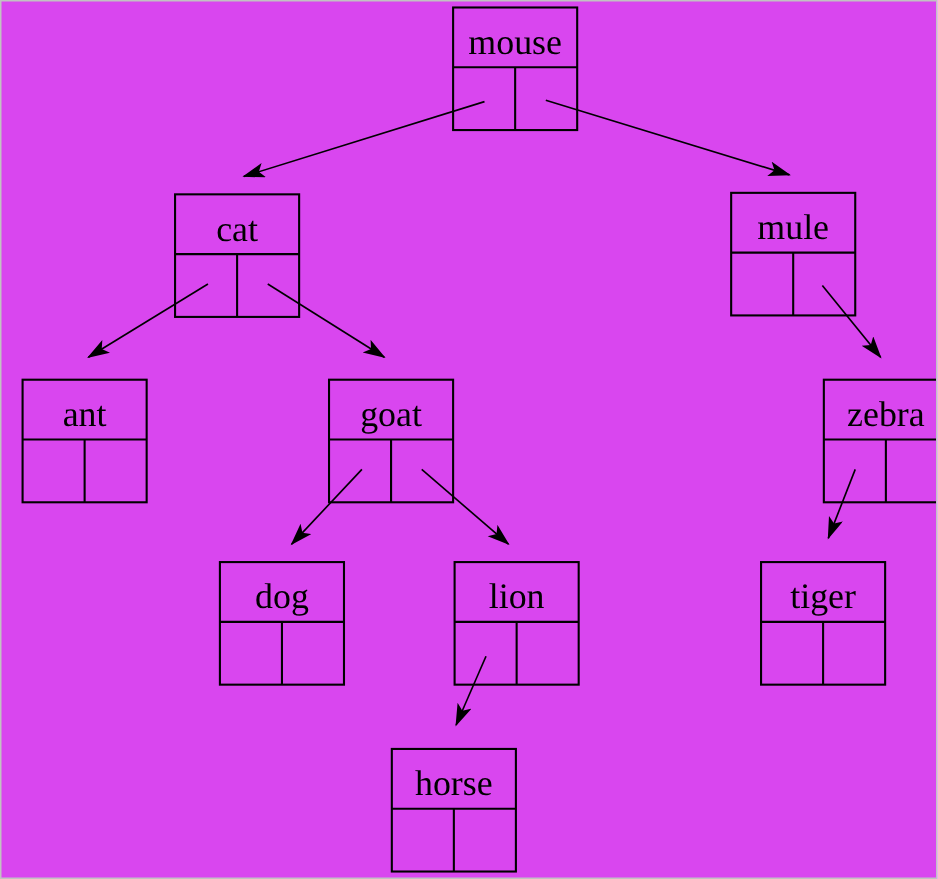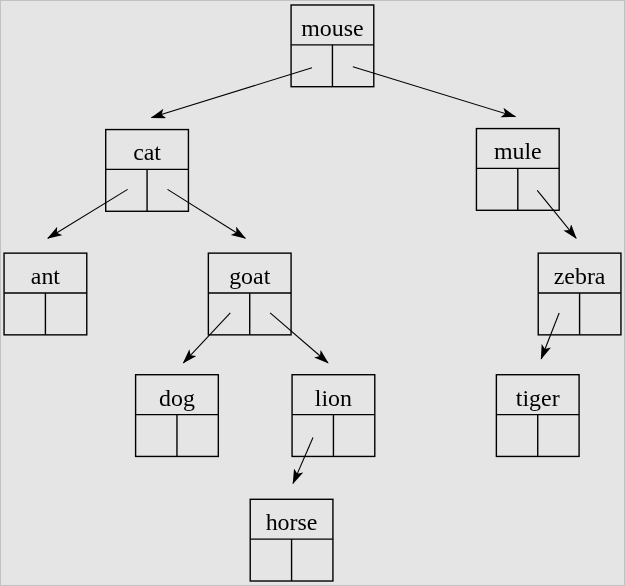--- a/index.html
+++ b/index.html
@@ -6,23 +6,24 @@
     margin: 0;
     padding: 0;
     background: #ffffff;
     font-family: "Liberation Serif", "DejaVu Serif", serif;
   }
   .frame {
     box-sizing: border-box;
     width: 625px;
     height: 586px;
     border: 1px solid #c2c2c2;
-    background: #e5e5e5;
+    background: #d946ef;
     position: relative;
     overflow: hidden;
+    padding-left: 11px;
   }
   svg { display: block; }
   .node-box   { fill: none; }
   .node-label {
     font-family: "Liberation Serif", "DejaVu Serif", serif;
   }
 </style>
 </head>
 <body>
 

